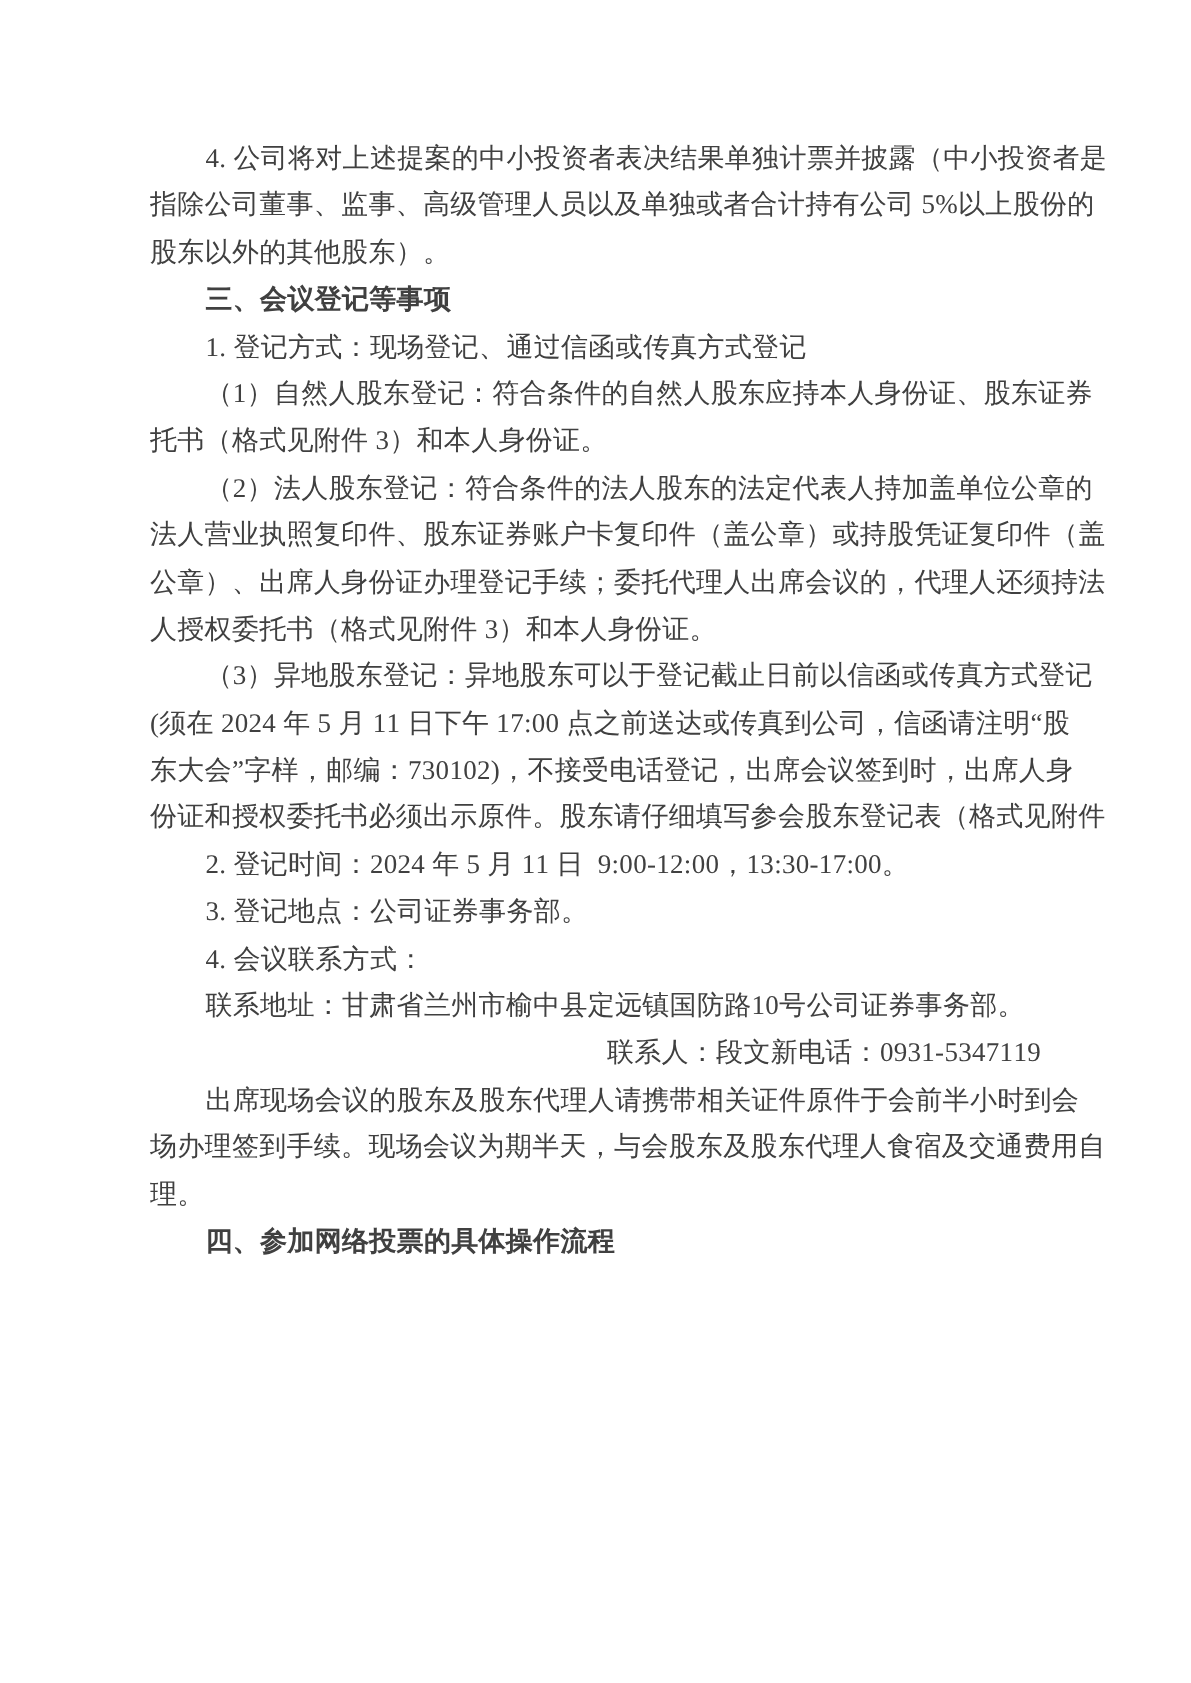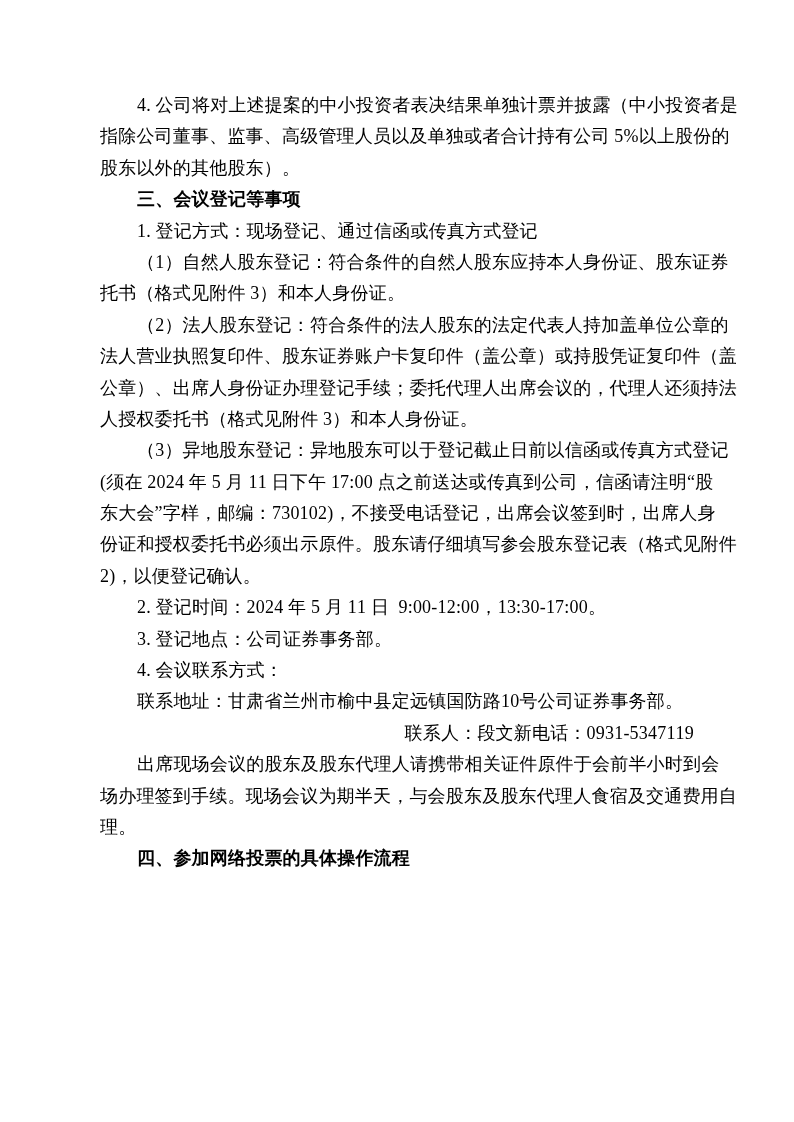--- a/index.html
+++ b/index.html
@@ -10,21 +10,21 @@
   .page {
     position: relative;
     width: 794px;
     height: 1122px;
     background: #ffffff;
     box-sizing: border-box;
     padding: 90px 100px 0 100px;
     overflow: hidden;
     font-family: "Liberation Serif", "DejaVu Serif", serif;
     font-size: 18px;
-    color: #000000;
+    color: #404040;
   }
   .doc-body {
     width: 594px;
   }
   .line {
     height: 31.4px;
     line-height: 31.4px;
     white-space: pre;
     letter-spacing: 0.2px;
     font-kerning: none;
@@ -58,21 +58,20 @@
       <div class="line indent">（1）自然人股东登记：符合条件的自然人股东应持本人身份证、股东证券</div>
       <div class="line">托书（格式见附件 3）和本人身份证。</div>
       <div class="line indent">（2）法人股东登记：符合条件的法人股东的法定代表人持加盖单位公章的</div>
       <div class="line">法人营业执照复印件、股东证券账户卡复印件（盖公章）或持股凭证复印件（盖</div>
       <div class="line">公章）、出席人身份证办理登记手续；委托代理人出席会议的，代理人还须持法</div>
       <div class="line">人授权委托书（格式见附件 3）和本人身份证。</div>
       <div class="line indent">（3）异地股东登记：异地股东可以于登记截止日前以信函或传真方式登记</div>
       <div class="line">(须在 2024 年 5 月 11 日下午 17:00 点之前送达或传真到公司，信函请注明“股</div>
       <div class="line">东大会”字样，邮编：730102)，不接受电话登记，出席会议签到时，出席人身</div>
       <div class="line">份证和授权委托书必须出示原件。股东请仔细填写参会股东登记表（格式见附件</div>
-      <div class="line">2)，以便登记确认。</div>
       <div class="line indent">2. 登记时间：2024 年 5 月 11 日  9:00-12:00，13:30-17:00。</div>
       <div class="line indent">3. 登记地点：公司证券事务部。</div>
       <div class="line indent">4. 会议联系方式：</div>
       <div class="line indent">联系地址：甘肃省兰州市榆中县定远镇国防路10号公司证券事务部。</div>
       <div class="line cols"><span class="col1">联系人：段文新</span><span class="col2">电话：0931-5347119</span></div>
       <div class="line indent">出席现场会议的股东及股东代理人请携带相关证件原件于会前半小时到会</div>
       <div class="line">场办理签到手续。现场会议为期半天，与会股东及股东代理人食宿及交通费用自</div>
       <div class="line">理。</div>
       <div class="line heading">四、参加网络投票的具体操作流程</div>
     </div>

